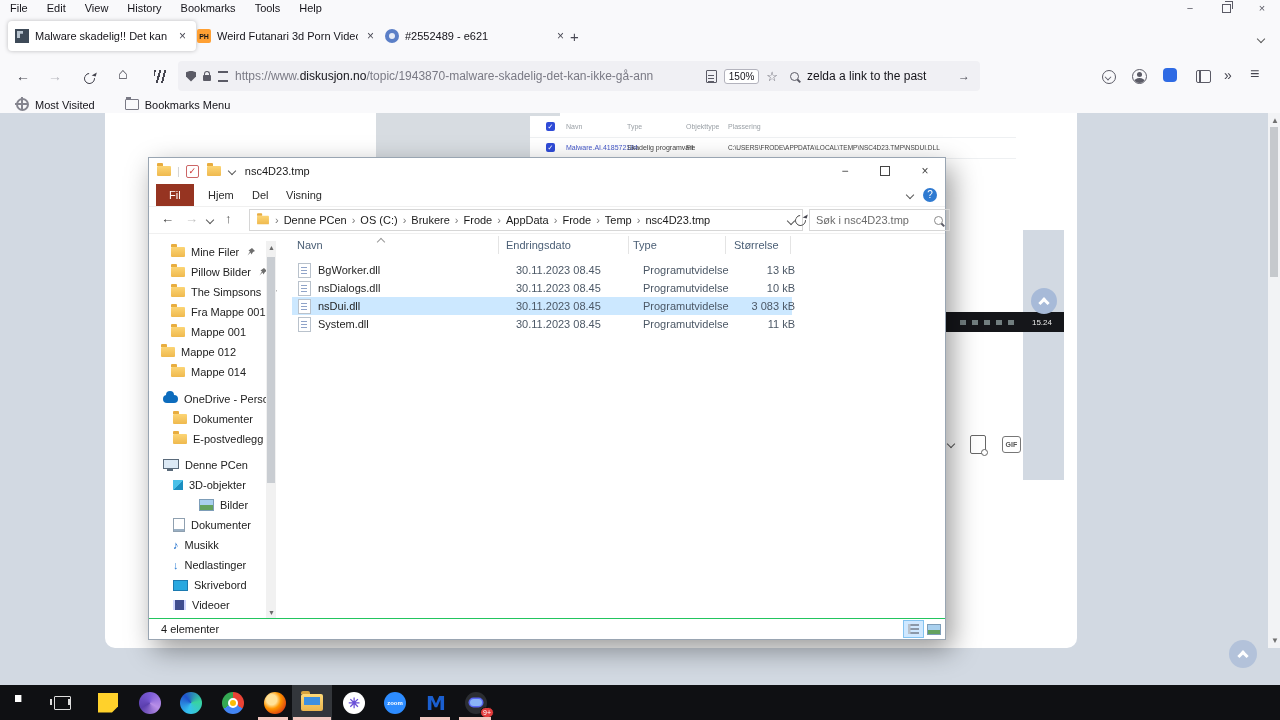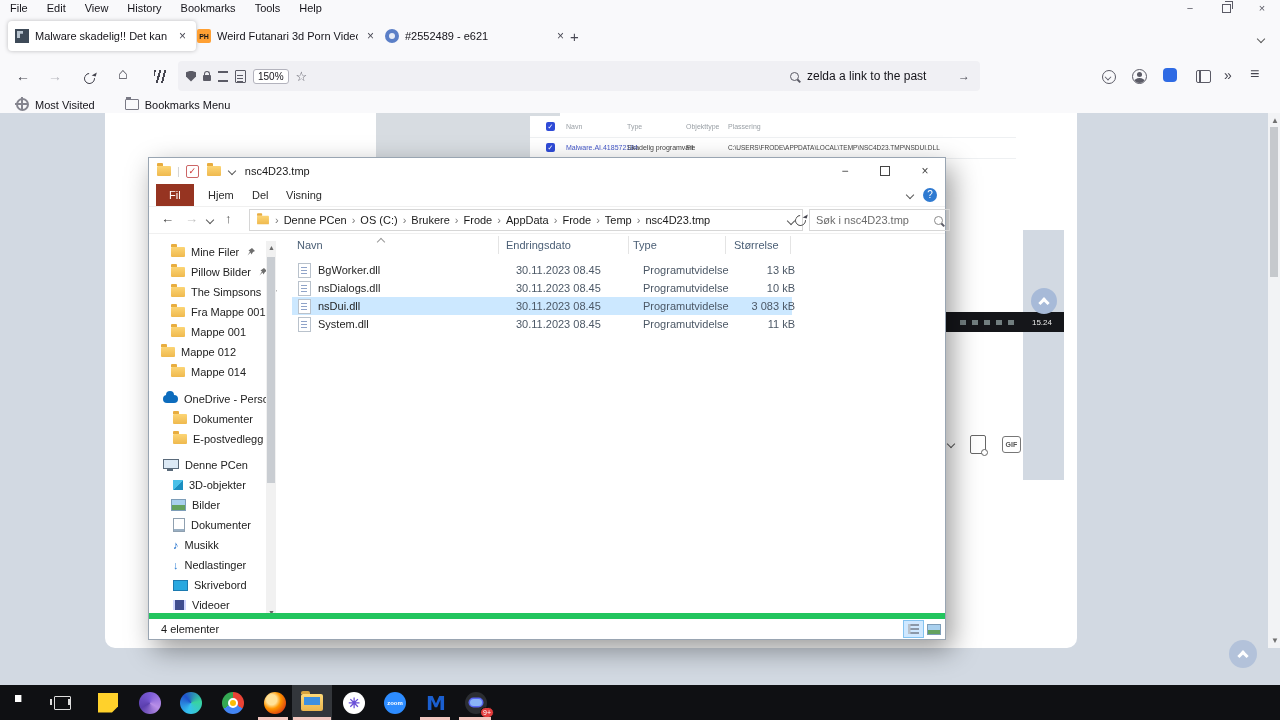--- a/index.html
+++ b/index.html
@@ -132,21 +132,21 @@
   #sortcaret{position:absolute;left:96px;top:3px;border-color:#9a9a9a;}
   .frow{position:absolute;left:10px;width:500px;height:18px;}
   .frow span{position:absolute;top:3px;white-space:nowrap;}
   .frow.sel{background:#cce8ff;}
   .fname{left:26px;color:#1f1f1f;}
   .fdate,.ftype{color:#4c5866;}
   .fdate{left:224px;} .ftype{left:351px;}
   .fsize{left:425px;width:78px;text-align:right;color:#4c5866;}
   .dll-ic{position:absolute;left:6px;top:2px;width:11px;height:13px;background:#fff;border:1px solid #b9c2cc;}
   .dll-ic:before{content:'';position:absolute;left:2px;top:3px;width:6px;height:1px;background:#8fa3c8;box-shadow:0 3px 0 #8fa3c8,0 6px 0 #8fa3c8;}
-  #ex-status{position:absolute;left:0;right:0;bottom:0;height:20px;border-top:6px solid #22c55e;display:flex;align-items:center;}
+  #ex-status{position:absolute;left:0;right:0;bottom:0;height:20px;border-top:1px solid #22c55e;display:flex;align-items:center;}
   #ex-status .cnt{margin-left:12px;color:#1a1a1a;}
   .viewbtn{position:absolute;top:2px;width:19px;height:16px;display:flex;align-items:center;justify-content:center;}
   .viewbtn.on{background:#cfe8ff;outline:1px solid #84c3f0;}
   .vlist{width:11px;height:10px;background:repeating-linear-gradient(#8a98a8 0 2px,transparent 2px 4px);box-shadow:inset 2.5px 0 0 #b9c2cc;}
   .vthumb{width:12px;height:9px;background:linear-gradient(#a9d0ee 55%,#64a25e 55%);border:1px solid #7d9db8;}
   
   #taskbar{position:absolute;left:0;top:685px;width:1280px;height:35px;background:#0f1013;z-index:10;}
   .tb{position:absolute;top:0;width:40px;height:35px;display:flex;align-items:center;justify-content:center;}
   .winlogo{width:15px;height:15px;background:conic-gradient(#fff 0 100%);clip-path:polygon(0 0,46% 0,46% 46%,0 46%);box-shadow:0 0 0 0 #fff;position:relative;}
   .winlogo:before{content:'';position:absolute;left:54%;top:0;width:46%;height:46%;background:#fff;}
@@ -230,20 +230,21 @@
       <span class="nicon" style="left:16px;">←</span>
       <span class="nicon" style="left:48px;color:#b9b9c0;">→</span>
       <span class="nicon" style="left:84px;top:15px;"><i class="refresh-ic" style="display:inline-block"></i></span>
       <span class="nicon" style="left:118px;font-size:16px;top:10px;">⌂</span>
       <span class="nicon" style="left:154px;top:14px;"><i class="lib-ic" style="display:inline-block"></i></span>
 
       <div id="urlbar">
         <span class="shield-ic"></span>
         <span class="lock-ic"></span>
         <span class="perm-ic"></span>
+        <span class="urltext"><span>https://www.</span><b>diskusjon.no</b><span>/topic/1943870-malware-skadelig-det-kan-ikke-gå-ann</span></span>
         <span class="reader-ic"></span>
         <span class="zoompill">150%</span>
         <span style="font-size:13px;color:#5b5b66;">☆</span>
       </div>
 
       <div id="searchbar">
         <span class="mag"></span>
         <span style="flex:1;">zelda a link to the past</span>
         <span style="color:#45454f;">→</span>
       </div>
@@ -424,21 +425,21 @@
             <span>E-postvedlegg</span>
           </div>
         <div class="sitem" style="top:214px;padding-left:14px;">
             <span class="pc-ic"></span>
             <span>Denne PCen</span>
           </div>
         <div class="sitem" style="top:234px;padding-left:24px;">
             <span class="cube-ic"></span>
             <span>3D-objekter</span>
           </div>
-        <div class="sitem" style="top:254px;padding-left:22px;">
+        <div class="sitem" style="top:254px;padding-left:22px;margin-left:28px;">
             <span class="img-ic"></span>
             <span>Bilder</span>
           </div>
         <div class="sitem" style="top:274px;padding-left:24px;">
             <span class="doc-ic"></span>
             <span>Dokumenter</span>
           </div>
         <div class="sitem" style="top:294px;padding-left:24px;">
             <span class="mus-ic" style="color:#1266c8;">♪</span>
             <span>Musikk</span>

